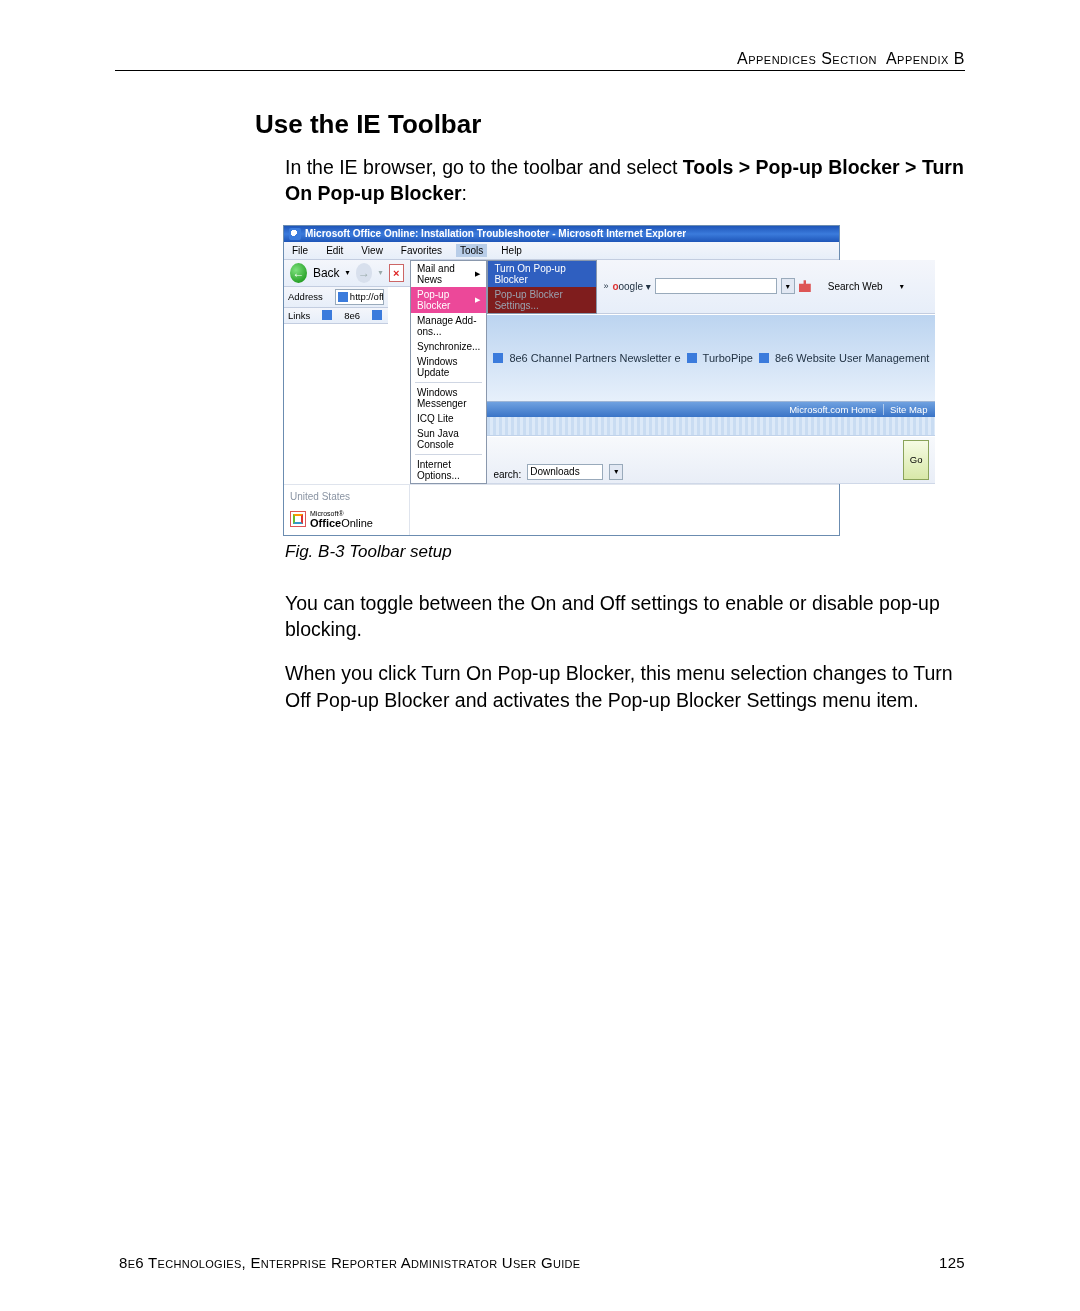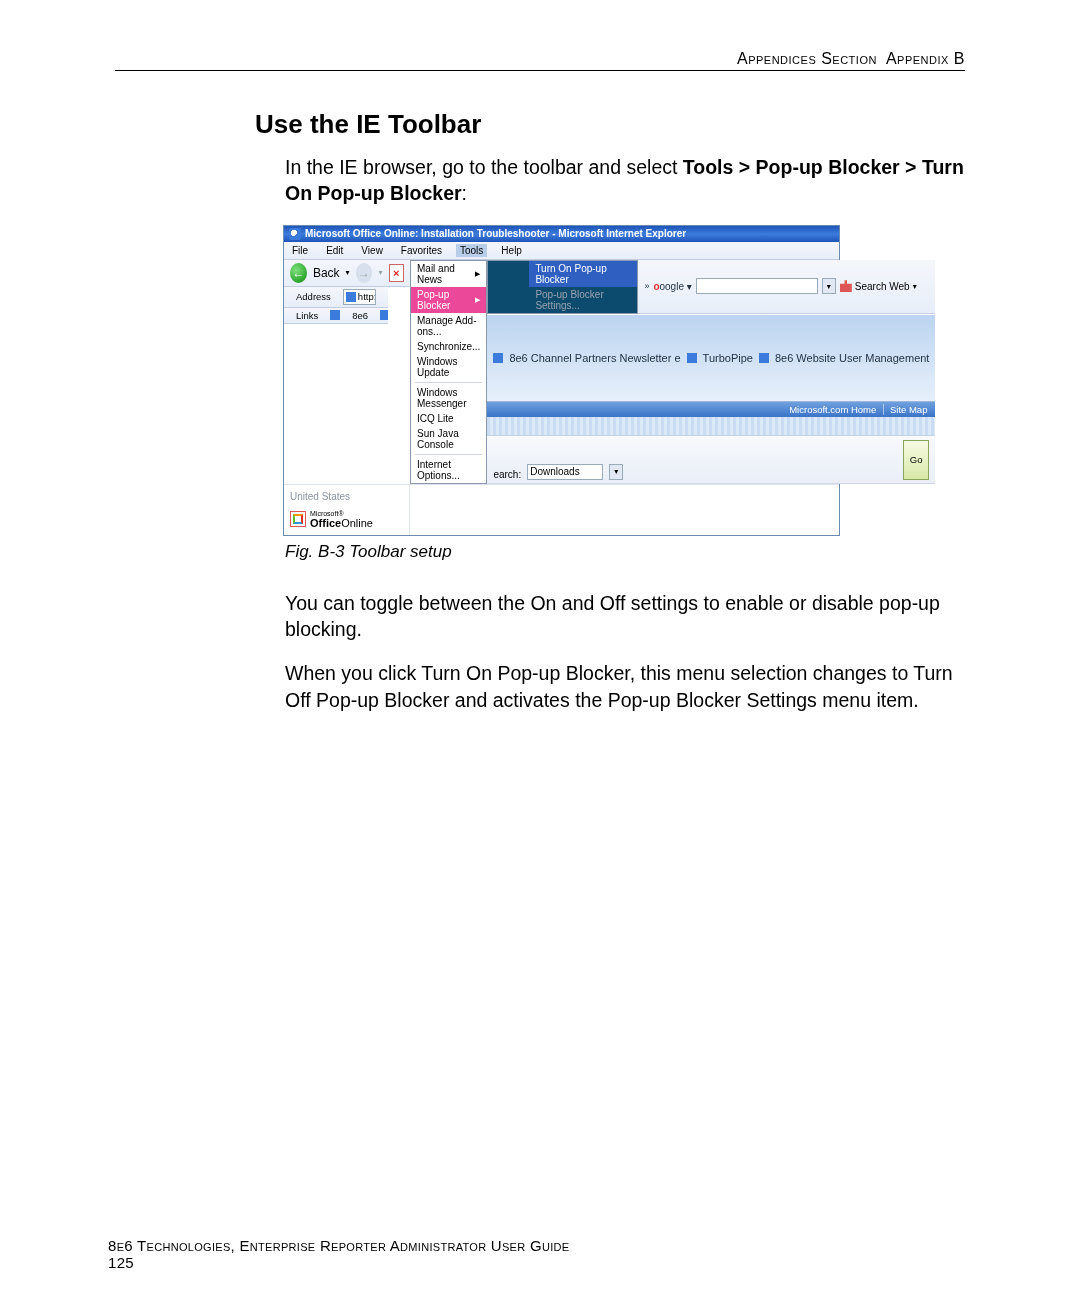--- a/index.html
+++ b/index.html
@@ -44,28 +44,27 @@
     margin: 18px 0 6px 168px;
   }
   .caption {
     font-style: italic;
     font-size: 17px;
     margin: 6px 0 28px 170px;
   }
   .footer {
     position: absolute;
     bottom: 40px;
-    left: 108px;
+    left: 119px;
     right: 115px;
     display: flex;
     justify-content: space-between;
     font-size: 15px;
     font-variant: small-caps;
     letter-spacing: 0.3px;
-    flex-direction: column;
   }
 
   
   .ie-window {
     width: 555px;
     border: 1px solid #6b8cb0;
     font-family: Tahoma, sans-serif;
     font-size: 10px;
     background: #fff;
     color: #000;
@@ -115,21 +114,21 @@
   .nav-fwd{ background:#d8e0ed;color:#9aa;}
   .stop-btn{
     width:16px;height:16px;border:1px solid #c66;background:#fff;
     color:#d22;display:inline-flex;align-items:center;justify-content:center;
     font-weight:bold;font-size:11px;
   }
   .toolbar .back-label{font-size:12px;}
   .addr-row, .links-row {
     background: linear-gradient(#f4f6fb,#e7eef9);
     border-bottom:1px solid #c3cde0;
-    padding:2px 12px;
+    padding:2px 4px;
     display:flex; align-items:center; gap:12px;
     width:104px; box-sizing:border-box;
     font-size:9.5px;
     overflow:hidden; white-space:nowrap;
   }
   .addr-box{
     flex:1; background:#fff; border:1px solid #9ab; padding:0 2px;
     display:flex; align-items:center; gap:2px; height:14px; overflow:hidden;
   }
   .favicon{width:10px;height:10px;background:#3b7bdc;display:inline-block;flex-shrink:0;}
@@ -143,41 +142,40 @@
     border:1px solid #8a98ad;
     width:92px;
     font-size:10px;
   }
   .dropdown .mi{ padding:2px 6px; display:flex; justify-content:space-between; align-items:center;}
   .dropdown .mi.hi{ background:#ec4899; color:#fff;}
   .dropdown .sep{ height:1px; background:#cfd6e3; margin:2px 4px;}
   .arrow-r::after{content:"▶"; font-size:7px;}
 
   .submenu{
-    background:#0c4a6e; border:1px solid #8a98ad; font-size:10px;
+    background:#7f1d1d; border:1px solid #8a98ad; font-size:10px;
     width:108px;
-    padding-left:41px;
   }
   .submenu .mi{padding:2px 6px;}
   .submenu .mi.hi{background:#2f5fc0;color:#fff;}
   .submenu .mi.dis{color:#9aa3b0;}
 
   .toolbar-right{
     background: linear-gradient(#f4f6fb,#e7eef9);
     border-bottom:1px solid #c3cde0;
     display:flex; align-items:center; gap:4px;
     padding:3px 6px; font-size:10px;
     flex:1;
   }
   .chev{font-size:9px;color:#234;}
   .google-lbl{color:#234;}
   .google-lbl b{color:#d33;}
   .combo{background:#fff;border:1px solid #9ab;height:14px;flex:1;max-width:120px;}
   .combo-arrow{width:12px;height:14px;background:#e2e8f3;border:1px solid #9ab;display:inline-flex;align-items:center;justify-content:center;font-size:8px;}
-  .search-web{display:flex;align-items:center;gap:3px;}
+  .search-web{display:flex;align-items:center;gap:17px;}
   .binoc{width:12px;height:12px;background:#d55; display:inline-block; clip-path: polygon(0 30%,40% 30%,40% 0,60% 0,60% 30%,100% 30%,100% 100%,0 100%);}
 
   .bluebar{
     background:linear-gradient(#bcd4f0,#e7f0fb);
     border-top:1px solid #fff; border-bottom:1px solid #9db5d6;
     padding:2px 6px; font-size:11px; display:flex; gap:6px; align-items:center;
     flex:1; white-space:nowrap; overflow:hidden;
   }
   .bluebar a{color:#234;text-decoration:none;}
 

